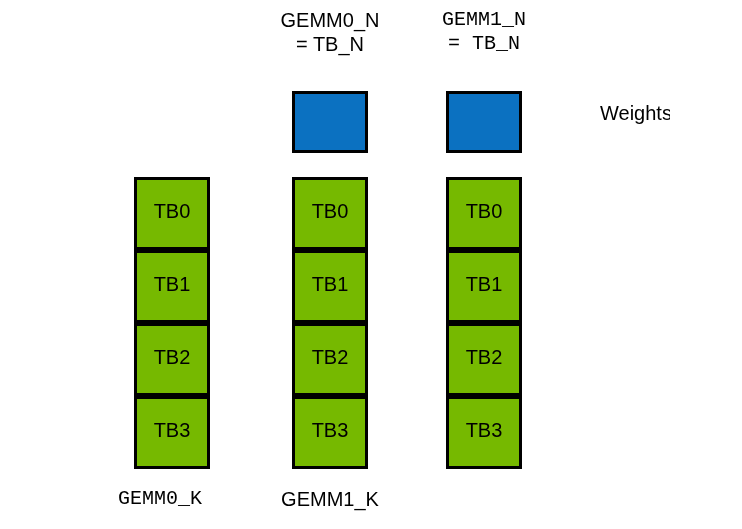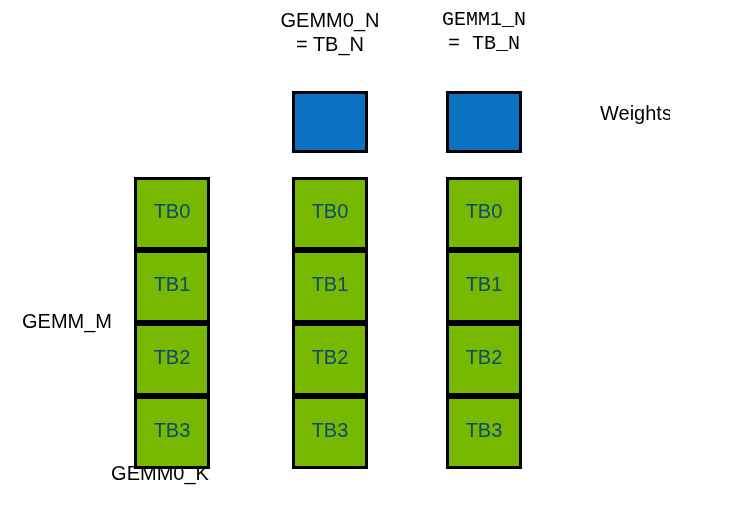--- a/index.html
+++ b/index.html
@@ -46,21 +46,21 @@
   }
   .cell {
     width: 76px;
     height: 73px;
     background: #76B900;
     border: 3px solid #000000;
     box-sizing: border-box;
     display: flex;
     align-items: center;
     justify-content: center;
-    color: #0c4a6e;
+    color: #000000;
     font-family: "Liberation Sans", sans-serif;
     font-size: 20px;
     letter-spacing: 0px;
   }
   .cell span {
     position: relative;
     top: -2px;
   }
   .side-label {
     position: absolute;
@@ -122,21 +122,21 @@
       <span>TB1</span>
     </div>
     <div class="cell">
       <span>TB2</span>
     </div>
     <div class="cell">
       <span>TB3</span>
     </div>
   </div>
 
-  <div class="side-label" style="left:22px; top:310px;">GEMM_M</div>
 
   <div class="side-label" style="left:600px; top:102px;">Weights</div>
 
 
-  <div class="lbl col-head" style="left:60px; top:461px;">GEMM0_K</div>
+  <div class="lbl col-head" style="left:60px; top:487px;font-family:Liberation Mono, monospace;">GEMM0_K</div>
 
+  <div class="lbl col-head" style="left:230px; top:487px;">GEMM1_K</div>
 
 </div>
 
 </body></html>

